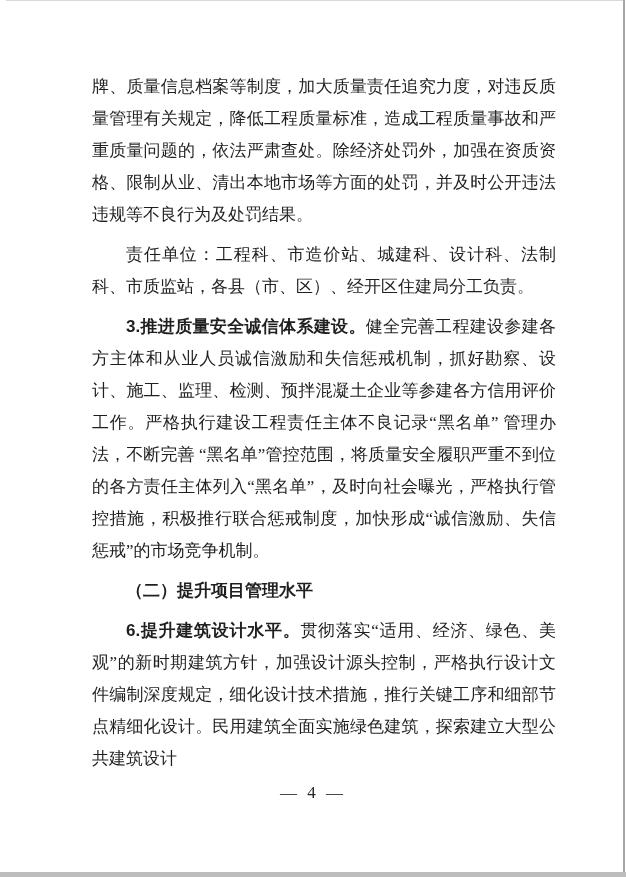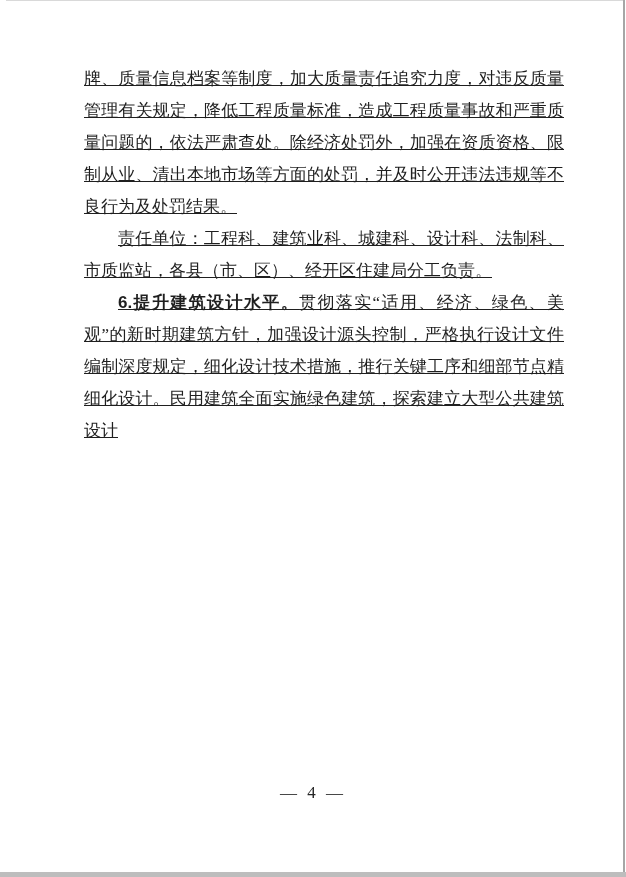--- a/index.html
+++ b/index.html
@@ -25,23 +25,22 @@
   .content {
     position: absolute;
     left: 84px;
     top: 63px;
     width: 480px;
     font-size: 17px;
     line-height: 32px;
     text-align: justify;
   }
   p.para {
-    margin: 0;
+    margin: 8px;
     padding: 0;
-    text-decoration: underline;
   }
   p.indent { text-indent: 2em; }
   
   .hei {
     font-weight: 700;
     font-family: "Liberation Sans", "DejaVu Sans", sans-serif;
   }
   .footer {
     position: absolute;
     left: 0;
@@ -56,20 +55,22 @@
 </head>
 <body>
 
 <div class="page">
   <div class="scan-edge top"></div>
   <div class="scan-edge right"></div>
   <div class="scan-edge bottom"></div>
 
   <div class="content" id="paragraphs">
       <p class="para"><span class="song">牌、质量信息档案等制度，加大质量责任追究力度，对违反质量管理有关规定，降低工程质量标准，造成工程质量事故和严重质量问题的，依法严肃查处。除经济处罚外，加强在资质资格、限制从业、清出本地市场等方面的处罚，并及时公开违法违规等不良行为及处罚结果。</span></p>
-      <p class="para indent"><span class="song">责任单位：工程科、建筑业科、城建科、设计科、法制科、市质监站，各县（市、区）、经开区住建局分工负责。</span></p>
+      <p class="para indent"><span class="song">责任单位：工程科、市造价站、城建科、设计科、法制科、市质监站，各县（市、区）、经开区住建局分工负责。</span></p>
+      <p class="para indent"><span class="hei">3.推进质量安全诚信体系建设。</span><span class="song">健全完善工程建设参建各方主体和从业人员诚信激励和失信惩戒机制，抓好勘察、设计、施工、监理、检测、预拌混凝土企业等参建各方信用评价工作。严格执行建设工程责任主体不良记录“黑名单” 管理办法，不断完善 “黑名单”管控范围，将质量安全履职严重不到位的各方责任主体列入“黑名单”，及时向社会曝光，严格执行管控措施，积极推行联合惩戒制度，加快形成“诚信激励、失信惩戒”的市场竞争机制。</span></p>
+      <p class="para indent heading"><span class="hei">（二）提升项目管理水平</span></p>
       <p class="para indent"><span class="hei">6.提升建筑设计水平。</span><span class="song">贯彻落实“适用、经济、绿色、美观”的新时期建筑方针，加强设计源头控制，严格执行设计文件编制深度规定，细化设计技术措施，推行关键工序和细部节点精细化设计。民用建筑全面实施绿色建筑，探索建立大型公共建筑设计</span></p>
     </div>
 
   <div class="footer">
     <span>— 4 —</span>
   </div>
 </div>
 
 </body></html>

